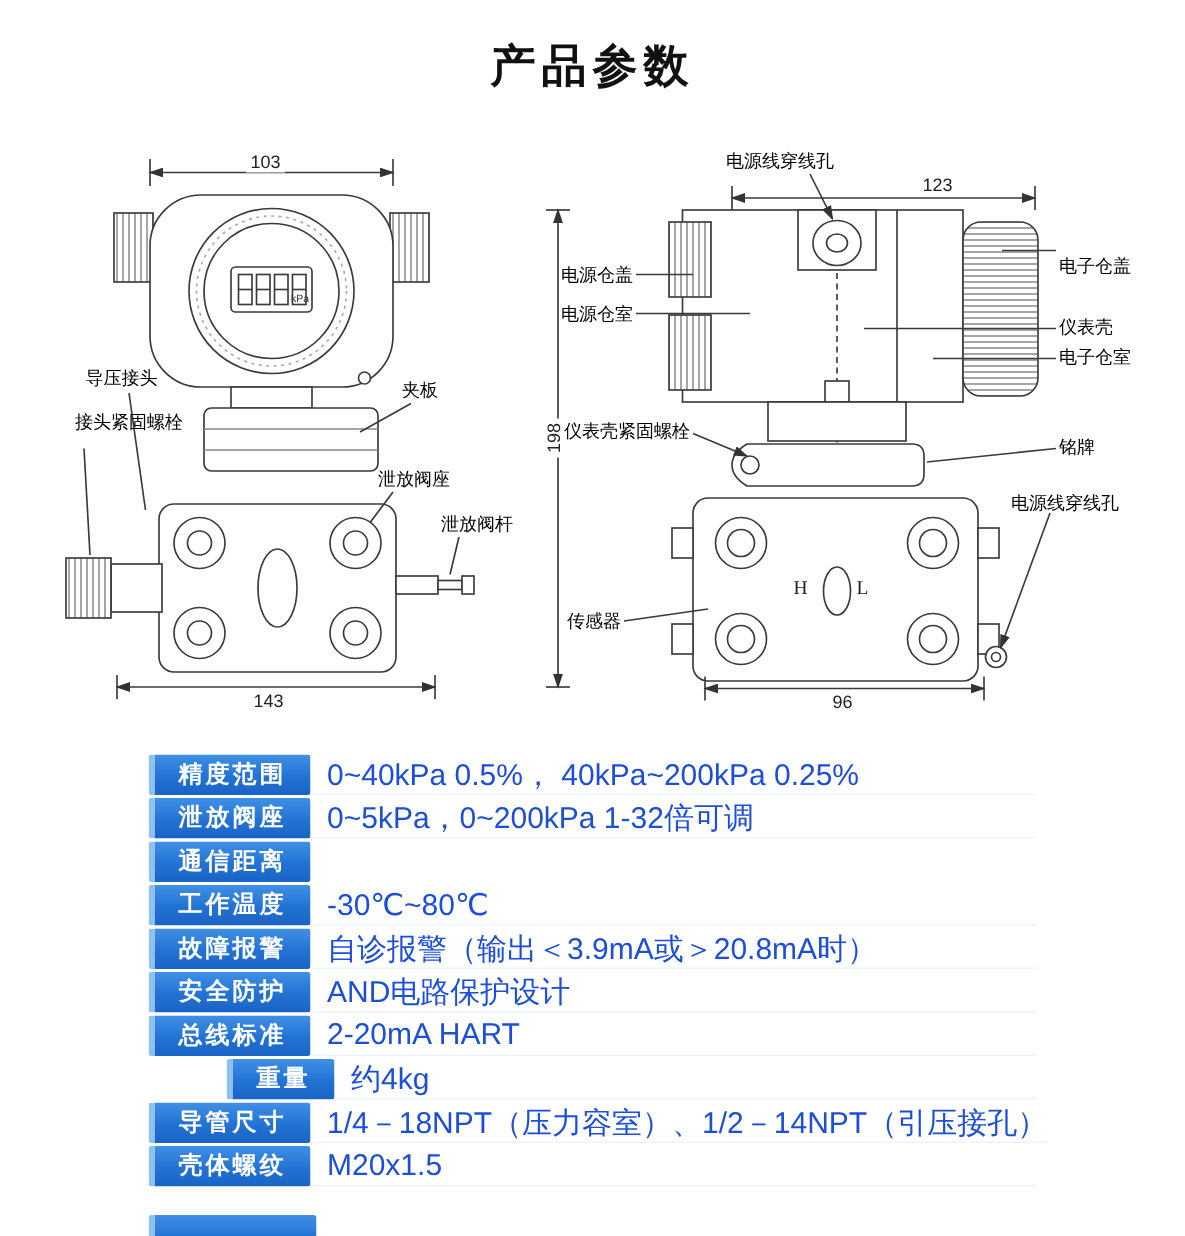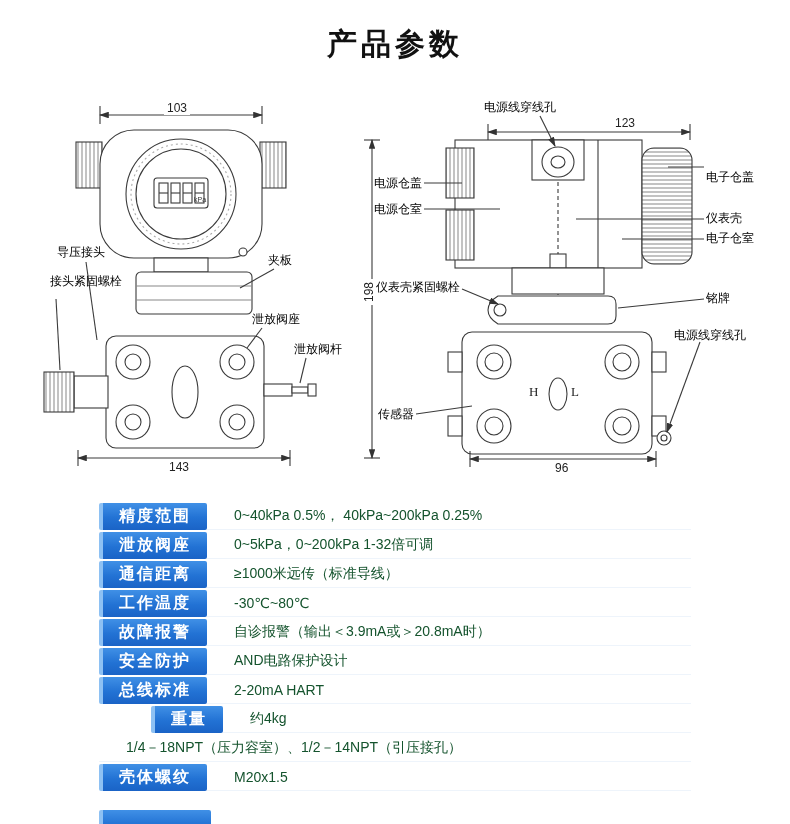--- a/index.html
+++ b/index.html
@@ -28,22 +28,22 @@
   .spec { position:absolute; left:99px; top:503px; width:592px; }
   .srow { display:flex; align-items:stretch; height:27px; margin-bottom:2px; }
   .slabel {
     flex:none; width:108px; border-left:4px solid #8ec1f3; border-radius:2px;
     background:linear-gradient(180deg,#4090e6 0%, #2272d4 55%, #1a63c6 100%);
     color:#fff; font-weight:bold; font-size:16px; letter-spacing:2px;
     display:flex; align-items:center; justify-content:center;
   }
   .srow.narrow .slabel { width:72px; margin-left:52px; }
   .svalue {
-    flex:1; display:flex; align-items:center; padding-left:27px;
-    font-size:14px; color:#14532d; border-bottom:1px solid #eef4fb; white-space:nowrap;
+    flex:1; display:flex; align-items:center; padding-left:11px;
+    font-size:20px; color:#1d4ed8; border-bottom:1px solid #eef4fb; white-space:nowrap;
   }
   .partial-row {
     position:absolute; left:99px; top:810px; width:112px; height:27px;
     border-left:4px solid #8ec1f3; border-radius:2px;
     background:linear-gradient(180deg,#4090e6 0%, #2272d4 55%, #1a63c6 100%);
   }
 </style>
 </head>
 <body>
 
@@ -214,21 +214,20 @@
     <div class="srow">
       <div class="slabel">精度范围</div>
       <div class="svalue">0~40kPa 0.5%， 40kPa~200kPa 0.25%</div>
     </div>
     <div class="srow">
       <div class="slabel">泄放阀座</div>
       <div class="svalue">0~5kPa，0~200kPa  1-32倍可调</div>
     </div>
     <div class="srow">
       <div class="slabel">通信距离</div>
-      <div class="svalue">≥1000米远传（标准导线）</div>
     </div>
     <div class="srow">
       <div class="slabel">工作温度</div>
       <div class="svalue">-30℃~80℃</div>
     </div>
     <div class="srow">
       <div class="slabel">故障报警</div>
       <div class="svalue">自诊报警（输出＜3.9mA或＞20.8mA时）</div>
     </div>
     <div class="srow">
@@ -237,20 +236,21 @@
     </div>
     <div class="srow">
       <div class="slabel">总线标准</div>
       <div class="svalue">2-20mA HART</div>
     </div>
     <div class="srow narrow">
       <div class="slabel">重量</div>
       <div class="svalue">约4kg</div>
     </div>
     <div class="srow">
+      <div class="slabel">导管尺寸</div>
       <div class="svalue">1/4－18NPT（压力容室）、1/2－14NPT（引压接孔）</div>
     </div>
     <div class="srow">
       <div class="slabel">壳体螺纹</div>
       <div class="svalue">M20x1.5</div>
     </div>
   </div>
 
   <div class="partial-row"></div>
 

